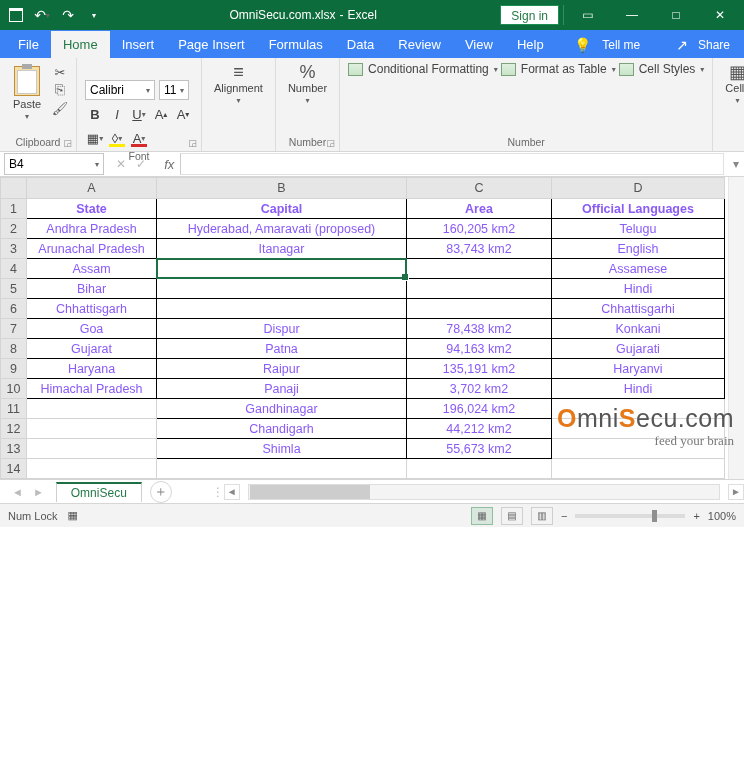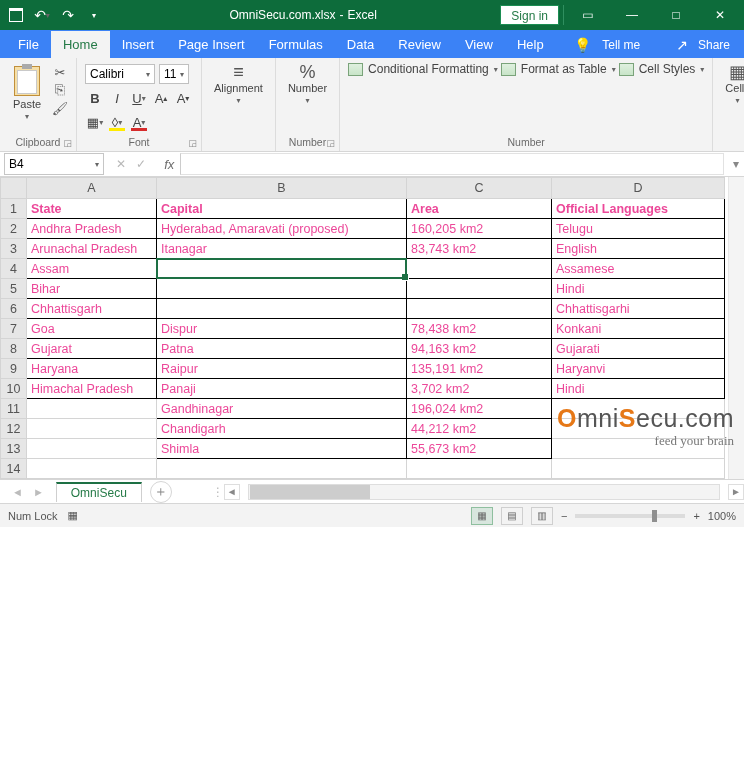--- a/index.html
+++ b/index.html
@@ -27,21 +27,21 @@
 
   
   .ribbon { background:#f3f3f3; border-bottom:1px solid #d6d6d6; display:flex; height:94px; }
   .group { border-right:1px solid #dcdcdc; padding:4px 8px 2px 8px; display:flex; flex-direction:column; justify-content:space-between; align-items:center; position:relative; }
   .group-body { display:flex; gap:6px; align-items:flex-start; }
   .group-label { font-size:10.5px; color:#6a6a6a; padding:2px 0 1px; display:flex; align-items:center; gap:4px; width:100%; justify-content:center;}
   .launcher { font-size:9px; color:#888; position:absolute; right:4px; bottom:3px;}
   .big-btn { display:flex; flex-direction:column; align-items:center; gap:2px; padding:2px 4px; }
   .big-btn .lbl { font-size:11px; color:#444; }
   .mini-col { display:flex; flex-direction:column; gap:2px; padding-top:2px;}
-  .mini-row { display:flex; gap:4px; align-items:center; }
+  .mini-row { display:flex; gap:4px; align-items:center;margin-top:16px; }
   .ico { width:16px; height:16px; display:flex; align-items:center; justify-content:center; color:#555; font-size:13px;}
   .dd { font-size:8px; color:#666; }
   .sel { border:1px solid #c0c0c0; background:#fff; height:20px; font-size:12px; padding:0 4px; display:flex; align-items:center; justify-content:space-between; }
   .font-name { width:70px; } .font-size { width:30px; }
   .btn-row { display:flex; gap:2px; }
   .btn-row .b { width:20px; height:20px; display:flex; align-items:center; justify-content:center; font-size:13px; color:#444; }
   .clipboard-ico { width:30px; height:32px; position:relative; }
   .clipboard-ico .board { width:26px; height:30px; border:1px solid #c08f3a; background:#f6dfa7; position:absolute; top:2px; left:2px;}
   .clipboard-ico .paper { width:20px; height:24px; background:#fff; border:1px solid #c9c9c9; position:absolute; top:6px; left:5px;}
   .clipboard-ico .clip { width:10px; height:5px; background:#aaa; position:absolute; top:0; left:10px;}
@@ -58,21 +58,21 @@
   .fx-dd { width:16px; color:#888; text-align:center; }
 
   
   .grid-wrap { position:relative; }
   .grid { border-collapse:collapse; table-layout:fixed; width:724px; margin-left:0; }
   .grid th, .grid td { border:1px solid #d4d4d4; height:20px; font-size:12.5px; padding:0 4px; }
   .grid thead th { background:#e6e6e6; color:#555; font-weight:normal; text-align:center; height:21px; }
   .grid .rowhdr { background:#e6e6e6; color:#555; text-align:center; width:26px; }
   .corner { width:26px; }
   .colA { width:130px; } .colB { width:250px; } .colC { width:145px; } .colD { width:173px; }
-  .cell { text-align:left; color:#ec4899;margin-left:12px; }
+  .cell { text-align:center; color:#8b5cf6;margin-left:12px; }
   .datacell { border:1px solid #000 !important; }
   .hdr { font-weight:bold; }
   .selcell { position:relative; }
   .selcell::after { content:""; position:absolute; inset:-1px; border:2px solid #1d7044; pointer-events:none; }
   .selcell::before { content:""; position:absolute; right:-3px; bottom:-3px; width:6px; height:6px; background:#1d7044; border:1px solid #fff; }
 
   
   .sheetbar { height:24px; border-top:1px solid #d6d6d6; display:flex; align-items:center; }
   .sheet-nav { display:flex; gap:10px; color:#bcbcbc; padding:0 12px; font-size:11px;}
   .sheet-tab { border:1px solid #cfcfcf; border-bottom:none; background:#fff; padding:2px 14px; font-size:12px; color:#257a47; border-top:2px solid #1d7044;}

